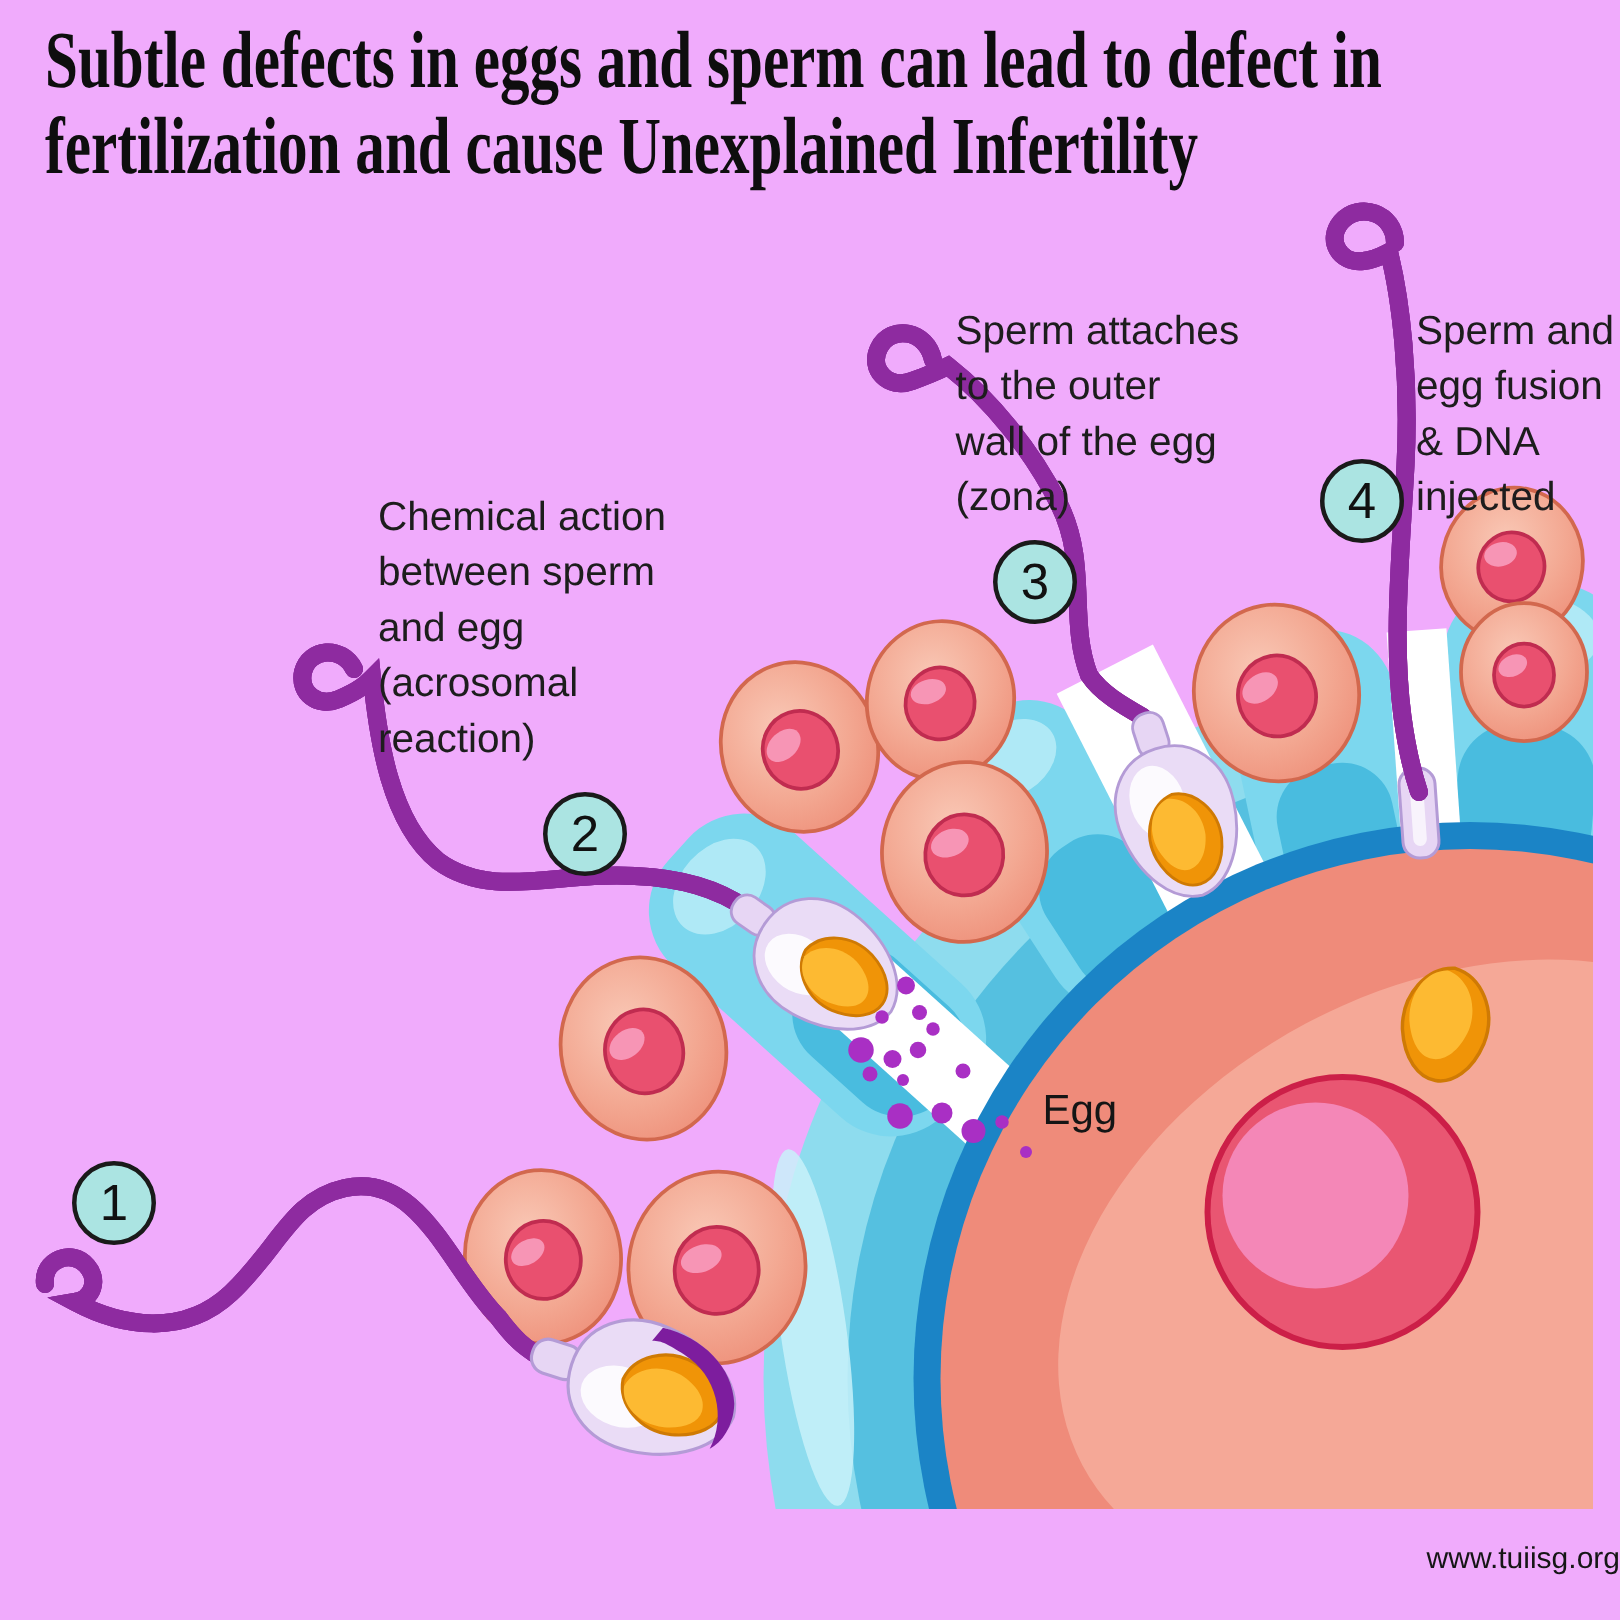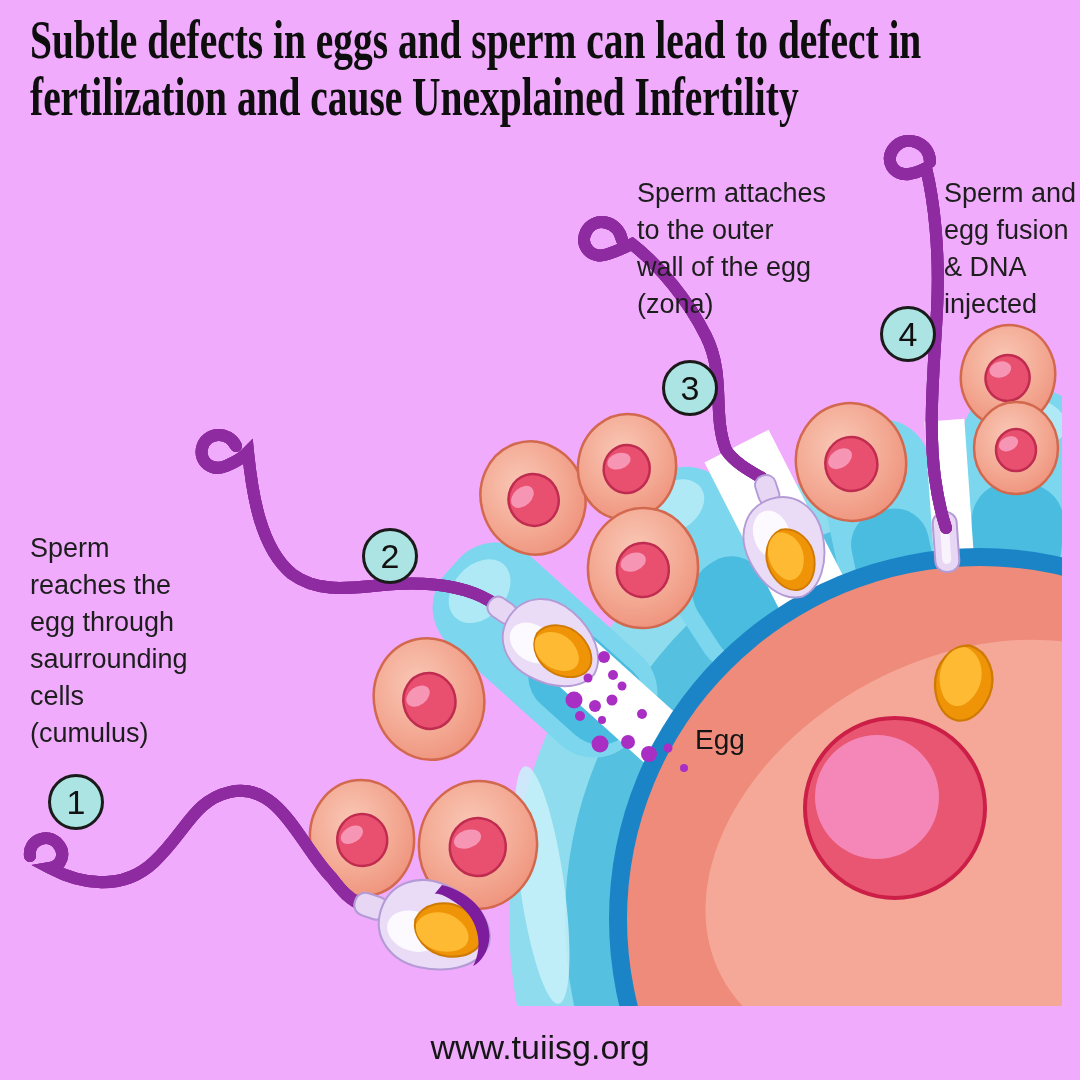--- a/index.html
+++ b/index.html
@@ -3,35 +3,35 @@
 <meta charset="utf-8">
 <style>
   html,body{margin:0;padding:0;background:#fff;}
   #canvas{position:relative;width:1080px;height:1080px;background:#f0abfc;overflow:hidden;
           font-family:"Liberation Sans", sans-serif;}
   #art{position:absolute;left:0;top:0;z-index:1;}
   .txt{position:absolute;z-index:3;color:#1d1d1d;}
   #title{left:30px;top:12px;width:1400px;font-family:"Liberation Serif", serif;
          font-weight:700;font-size:54px;line-height:57px;color:#0e0e0e;
          transform:scaleX(0.73);transform-origin:left top;letter-spacing:0px;white-space:nowrap;}
-  .step-label{font-size:27px;line-height:37px;white-space:pre-line;}
+  .step-label{font-size:27px;line-height:37px;white-space:pre-line;margin-top:27px;}
   #step1-label{left:30px;top:530px;width:210px;}
   #step2-label{left:252px;top:299px;width:240px;}
   #step3-label{left:637px;top:175px;width:230px;}
   #step4-label{left:944px;top:175px;width:150px;}
   .step-circle{position:absolute;z-index:3;width:56px;height:56px;border-radius:50%;
     background:#abe4e2;border:3px solid #1a1a1a;box-sizing:border-box;
     display:flex;align-items:center;justify-content:center;
     font-size:34px;color:#111;}
   #circle1{left:48px;top:774px;}
   #circle2{left:362px;top:528px;}
   #circle3{left:662px;top:360px;}
   #circle4{left:880px;top:306px;}
   #egg-label{left:695px;top:724px;font-size:28px;color:#151515;}
-  #footer{left:0;top:1028px;width:1080px;text-align:center;font-size:34px;color:#161616;}
+  #footer{left:0;top:1028px;width:1080px;text-align:right;font-size:20px;color:#161616;}
 </style>
 </head>
 <body>
 
 <div id="canvas">
 
   <svg id="art" width="1080" height="1080" viewBox="0 0 1080 1080">
     <defs>
       <radialGradient id="cellG" cx="42%" cy="36%" r="78%">
         <stop offset="0%" stop-color="#f9c8b6"></stop>
@@ -199,26 +199,25 @@
         <circle cx="668" cy="748" r="4.5"></circle>
       <circle cx="684" cy="768" r="4"></circle>
     </g>
   </svg>
 
   <div class="txt" id="title">
     <div>Subtle defects in eggs and sperm can lead to defect in</div>
     <div>fertilization and cause Unexplained Infertility</div>
   </div>
 
-  <div class="txt step-label" id="step1-label">Sperm
-reaches the
-egg through
-saurrounding
-cells
-(cumulus)</div>
+  <div class="txt step-label" id="step2-label">Chemical action
+between sperm
+and egg
+(acrosomal
+reaction)</div>
   <div class="txt step-label" id="step3-label">Sperm attaches
 to the outer
 wall of the egg
 (zona)</div>
   <div class="txt step-label" id="step4-label">Sperm and
 egg fusion
 &amp; DNA
 injected</div>
 
   <div class="step-circle" id="circle1">1</div>

